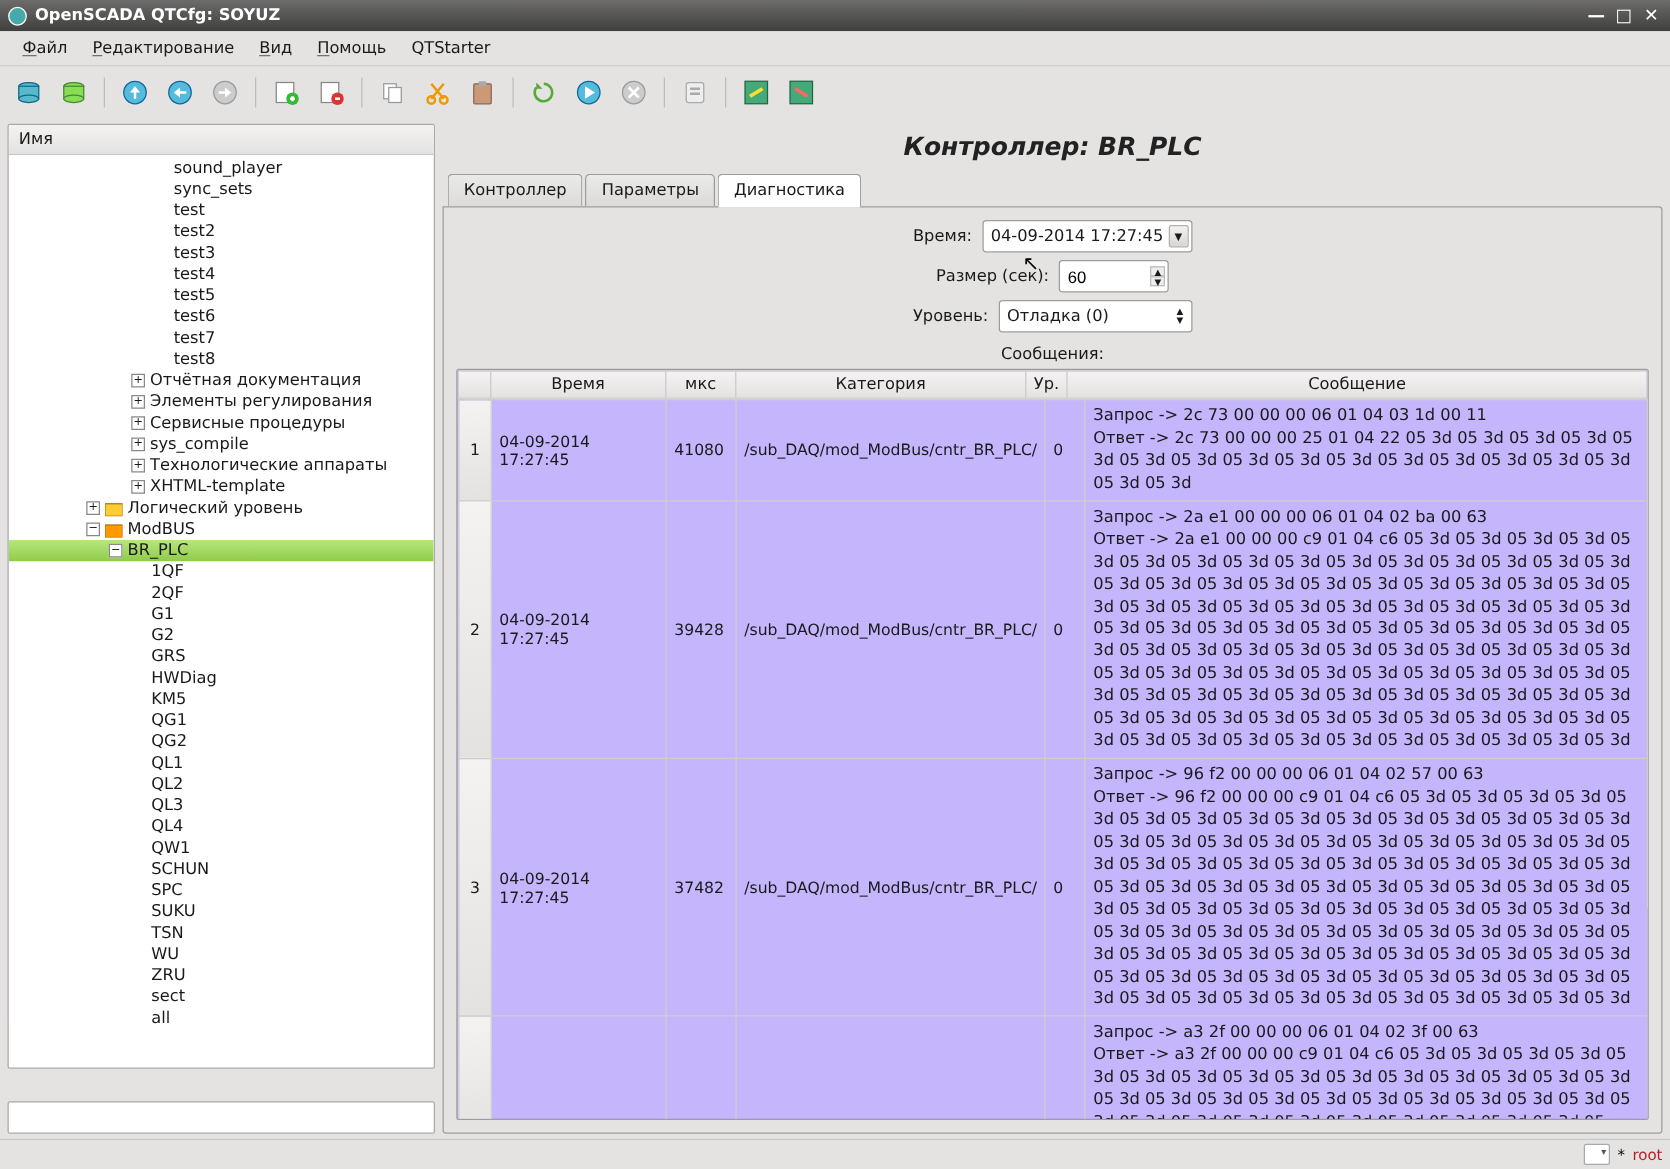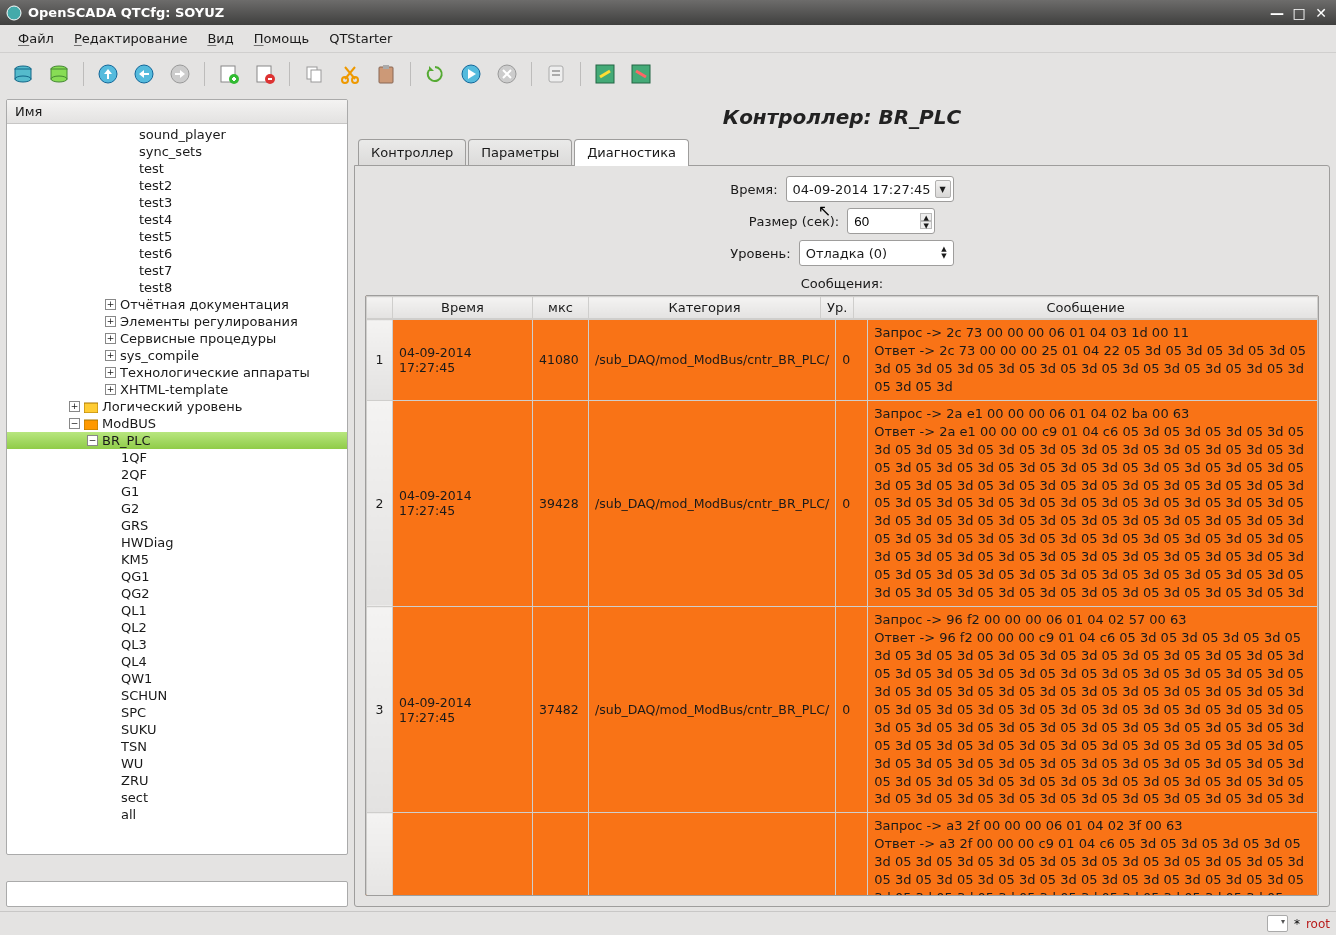--- a/index.html
+++ b/index.html
@@ -226,21 +226,21 @@
     display:flex; justify-content:space-between; align-items:center;
     height:26px;
   }
   .select1 .ud { display:flex; flex-direction:column; font-size:7px; line-height:1;}
   .section-label { margin-top: 4px; margin-bottom: 4px;}
   
   .msg-table-wrap {
     flex: 1;
     border: 1px solid #9e9d9c;
     border-radius: 2px;
-    background: #f97316;
+    background: #c4b5fd;
     overflow: hidden;
     display:flex;
     flex-direction:column;
     min-height:0;
   }
   .msg-table {
     width: 100%;
     border-collapse: collapse;
   }
   .msg-table thead th {

